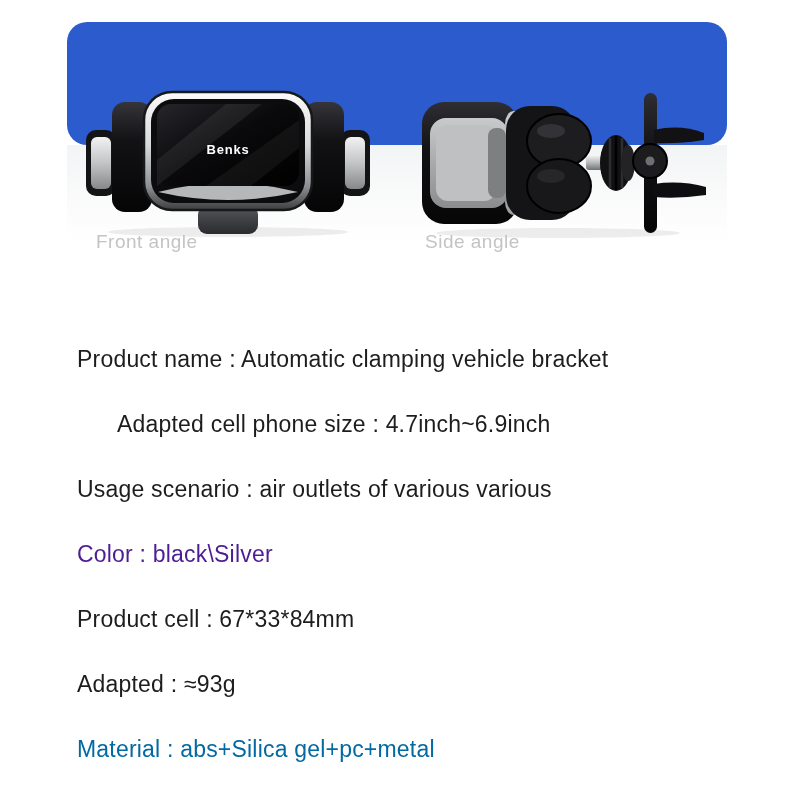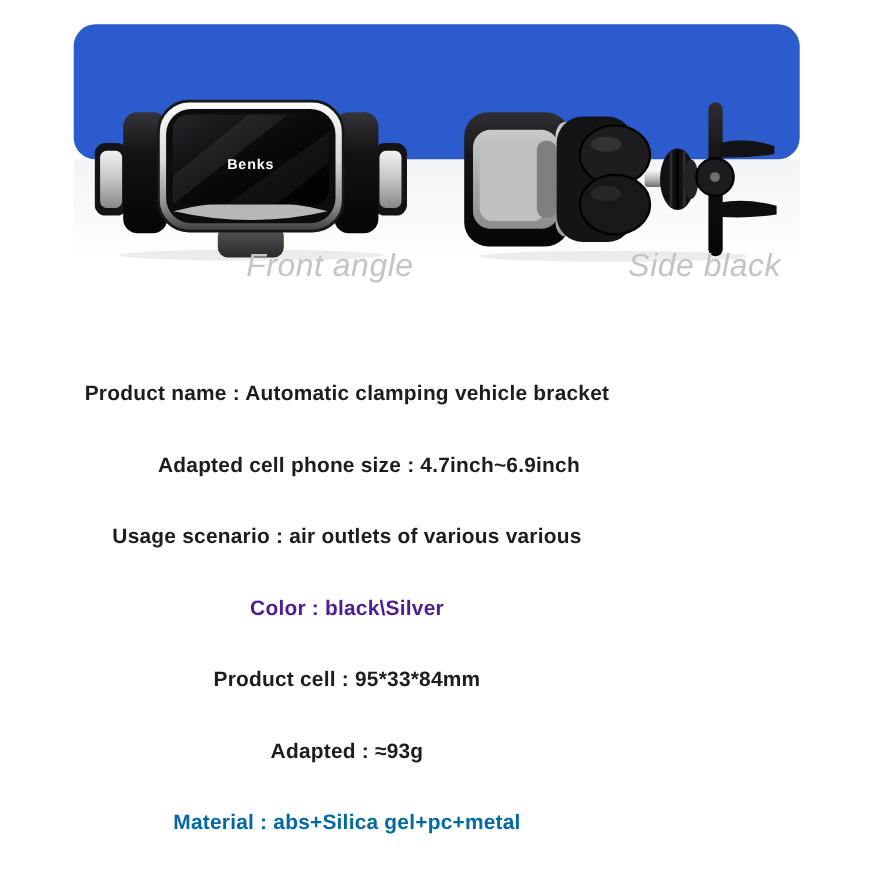--- a/index.html
+++ b/index.html
@@ -34,46 +34,44 @@
   }
   .photo {
     position: absolute;
   }
   .photo svg { display: block; }
   .photo-front { left: 86px;  top: 90px; width: 284px; height: 148px; }
   .photo-side  { left: 418px; top: 88px; width: 290px; height: 150px; }
   .caption {
     position: absolute;
     top: 227px;
-    font-size: 29px;
+    font-size: 19px;
     line-height: 30px;
     font-weight: 400;
     letter-spacing: 0.5px;
     color: #c4c4c4;
-    text-align: right;
-    font-style: italic;
+    text-align: left;
   }
   .caption-front { left: 96px;  width: 280px; }
   .caption-side  { left: 425px; width: 285px; }
   .spec-list {
     position: absolute;
     left: 77px;
     top: 346px;
     display: flex;
     flex-direction: column;
     row-gap: 39px;
   }
   .spec-line {
-    font-size: 19px;
+    font-size: 23px;
     line-height: 26px;
-    font-weight: 700;
+    font-weight: 400;
     color: #1d1d1d;
     letter-spacing: 0.2px;
     white-space: nowrap;
-    text-align: center;
   }
   .spec-line span { white-space: pre; }
 </style>
 </head>
 <body>
 
 <div class="page">
 
   <div class="hero-banner" style="background: rgb(44, 91, 206);"></div>
   <div class="photo-wash"></div>
@@ -192,25 +190,25 @@
         <rect x="226" y="5" width="13" height="140" rx="6.5" fill="url(#sideBlack)"></rect>
         <path d="M236 42 Q262 36 286 45 L286 52 Q260 56 236 55 Z" fill="#121214"></path>
         <path d="M236 96 Q262 92 288 99 L288 107 Q260 111 236 109 Z" fill="#0e0e10"></path>
         <circle cx="232" cy="73" r="17" fill="#1c1c1f" stroke="#000000" stroke-width="2"></circle>
         <circle cx="232" cy="73" r="4.5" fill="#6e6f72"></circle>
       </g>
     </svg>
   </div>
 
   <div class="caption caption-front" style="color: rgb(196, 196, 196);">Front angle</div>
-  <div class="caption caption-side" style="color: rgb(196, 196, 196);">Side black</div>
+  <div class="caption caption-side" style="color: rgb(196, 196, 196);">Side angle</div>
 
   <div class="spec-list">
     <div class="spec-line" style="color: rgb(29, 29, 29);"><span>Product name</span><span> : </span><span>Automatic clamping vehicle bracket</span></div>
     <div class="spec-line" style="color: rgb(29, 29, 29); margin-left: 40px;"><span>Adapted cell phone size</span><span> : </span><span>4.7inch~6.9inch</span></div>
     <div class="spec-line" style="color: rgb(29, 29, 29);"><span>Usage scenario</span><span> : </span><span>air outlets of various various</span></div>
     <div class="spec-line" style="color: #4c1d95;"><span>Color</span><span> : </span><span>black\Silver</span></div>
-    <div class="spec-line" style="color: rgb(29, 29, 29);"><span>Product cell</span><span> : </span><span>95*33*84mm</span></div>
+    <div class="spec-line" style="color: rgb(29, 29, 29);"><span>Product cell</span><span> : </span><span>67*33*84mm</span></div>
     <div class="spec-line" style="color: rgb(29, 29, 29);"><span>Adapted</span><span> : </span><span>≈93g</span></div>
     <div class="spec-line" style="color: #0369a1;"><span>Material</span><span> : </span><span>abs+Silica gel+pc+metal</span></div>
   </div>
 
 </div>
 
 </body></html>

